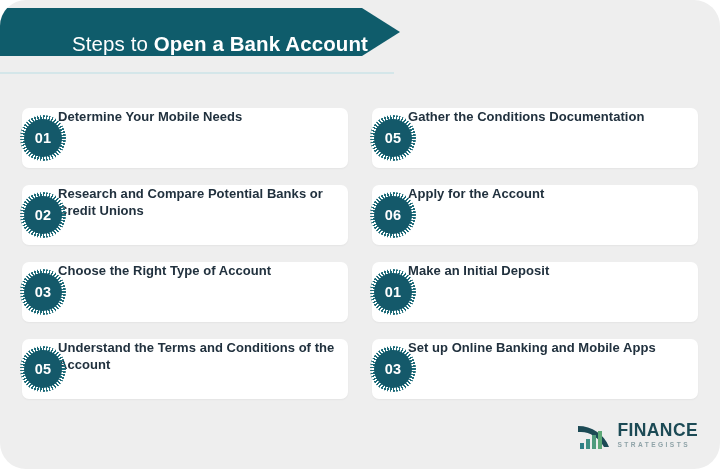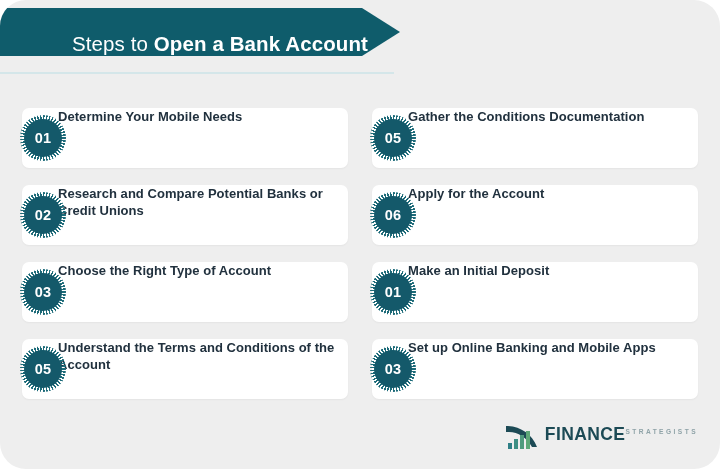--- a/index.html
+++ b/index.html
@@ -141,21 +141,21 @@
   
   .logo {
     position: absolute;
     right: 22px;
     bottom: 18px;
     display: flex;
     align-items: center;
     gap: 6px;
   }
   .logo-mark { width: 34px; height: 32px; display: block; }
-  .logo-words { display: flex; flex-direction: row; justify-content: center; }
+  .logo-words { display: flex; flex-direction: column; justify-content: center; }
   .logo-finance {
     color: #1c4a55;
     font-size: 17.5px;
     font-weight: 700;
     letter-spacing: .4px;
     line-height: 1;
   }
   .logo-strategists {
     color: #8fa3a8;
     font-size: 6.6px;

